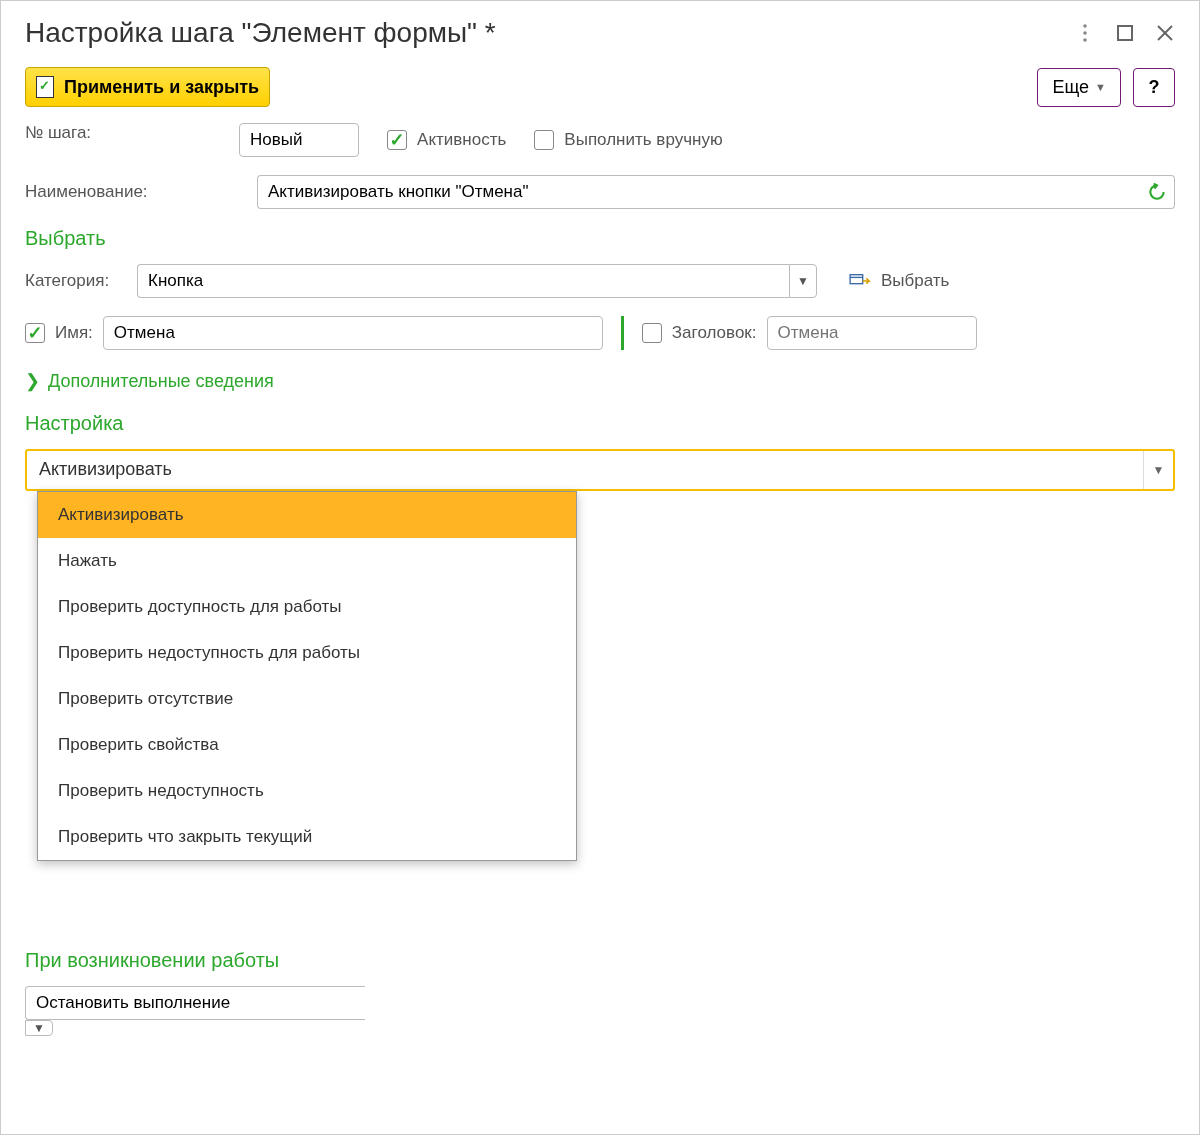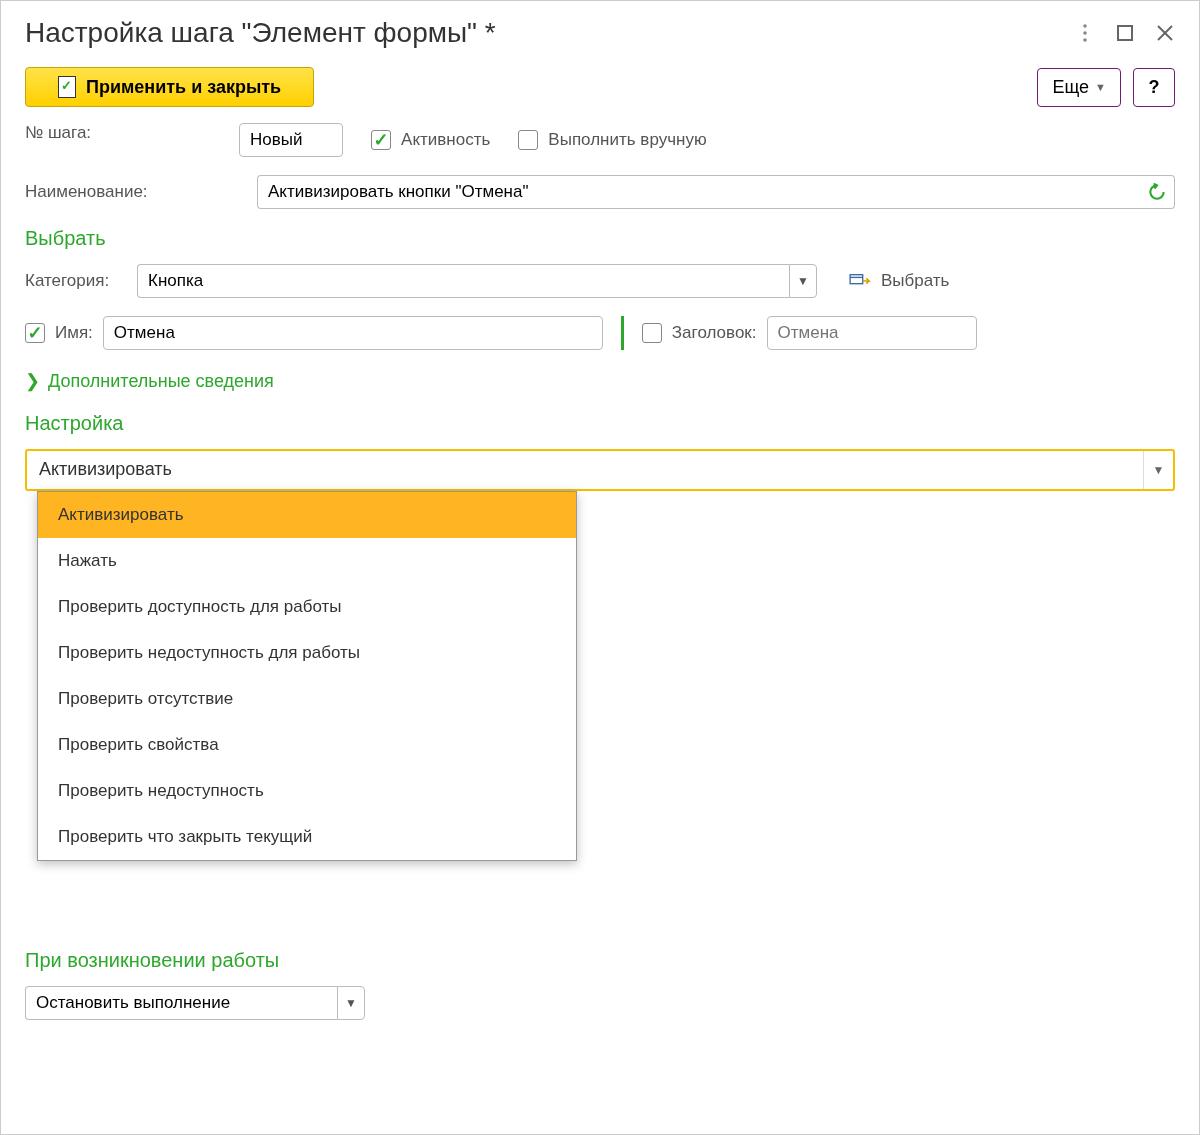--- a/index.html
+++ b/index.html
@@ -44,21 +44,21 @@
   .toolbar {
     display: flex;
     justify-content: space-between;
     align-items: center;
     padding: 10px 24px;
   }
   .btn-primary {
     background: linear-gradient(#ffe248, #ffd000);
     border: 1px solid #c9a400;
     border-radius: 4px;
-    padding: 8px 32px;
+    padding: 8px 10px;
     font-size: 18px;
     font-weight: bold;
     display: flex;
     align-items: center;
     gap: 10px;
     cursor: pointer;
   }
   .btn-secondary {
     background: #fff;
     border: 1px solid #701a75;
@@ -217,20 +217,21 @@
     cursor: pointer;
   }
   .dropdown-list .item.selected {
     background: #ffb422;
   }
   .error-select {
     display: flex;
     align-items: stretch;
     width: 340px;
     margin-top: 12px;
+    flex-direction: column;
   }
   .error-select .input {
     flex: 1;
     border-top-right-radius: 0;
     border-bottom-right-radius: 0;
     border-right: none;
   }
   .icon-doc-check {
     width: 18px; height: 22px;
     position: relative;
@@ -299,21 +300,21 @@
         <span>?</span>
       </button>
     </div>
   </div>
 
   <div class="content">
 
     <div class="row-step">
       <div style="display:flex;align-items:flex-start;gap:12px;">
         <span class="label">№ шага:</span>
-        <input class="input" style="width: 104px; margin-left: 136px;" value="Новый">
+        <input class="input" style="width: 120px; margin-left: 136px;" value="Новый">
       </div>
       <div style="display:flex;align-items:center;gap:10px;">
         <span class="checkbox checked"></span>
         <span class="label">Активность</span>
       </div>
       <div style="display:flex;align-items:center;gap:10px;">
         <span class="checkbox"></span>
         <span class="label">Выполнить вручную</span>
       </div>
     </div>

